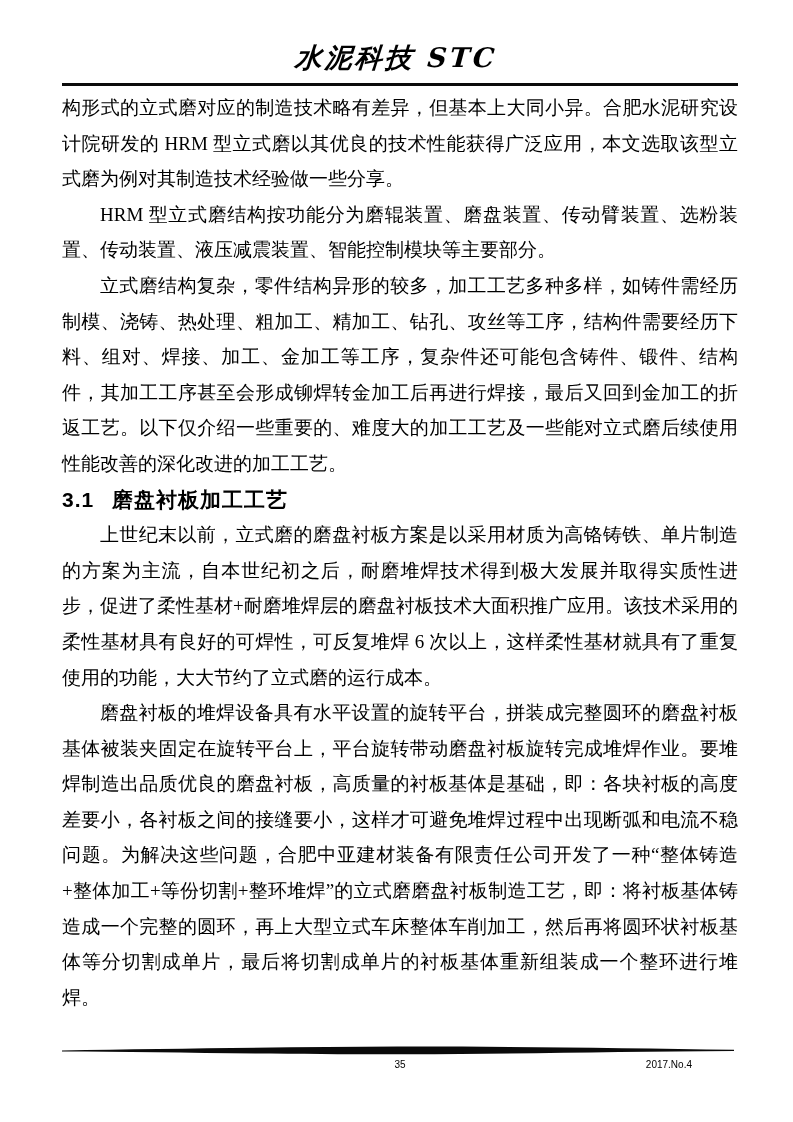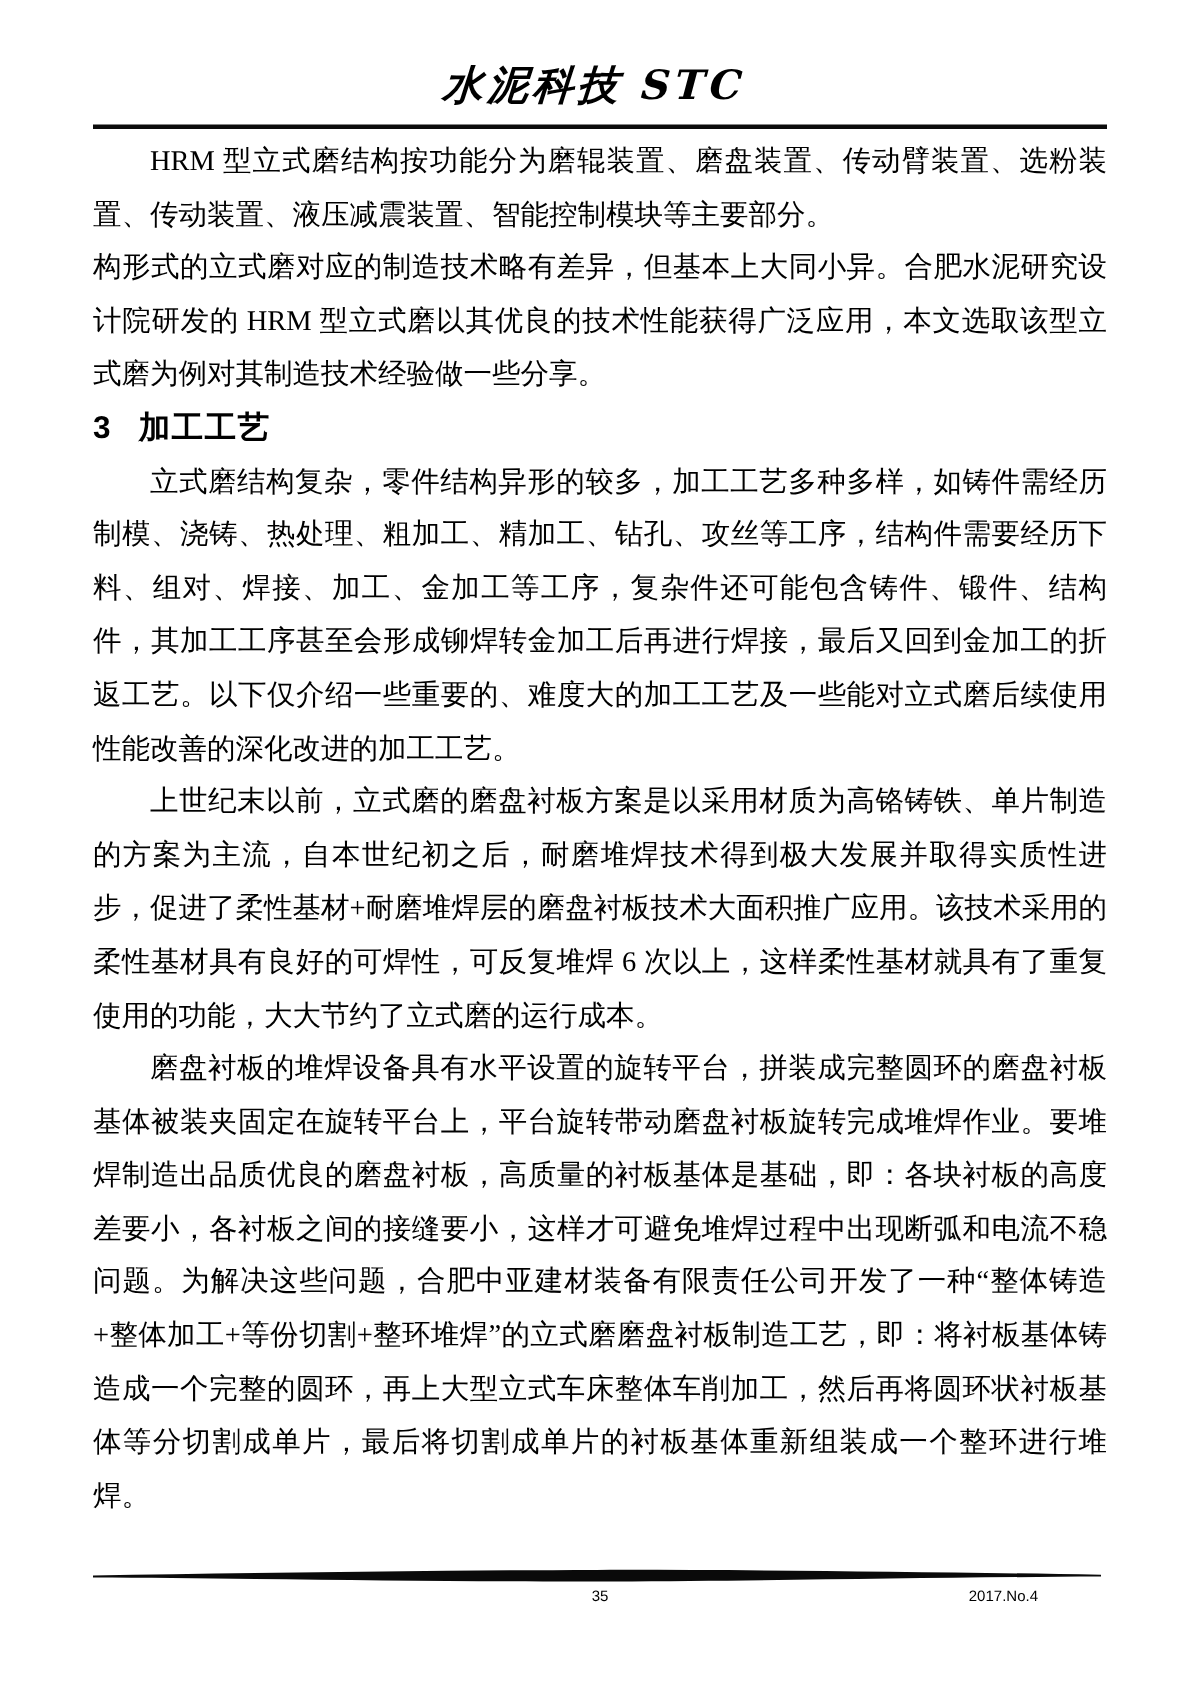--- a/index.html
+++ b/index.html
@@ -97,30 +97,30 @@
 
 <div class="page">
 
   <div class="header">
     <span class="journal-title">水泥科技 STC</span>
   </div>
   <div class="header-rule"></div>
 
   <div class="content">
 
+    <p class="para">构形式的立式磨对应的制造技术略有差异，但基本上大同小异。合肥水泥研究设计院研发的 HRM 型立式磨以其优良的技术性能获得广泛应用，本文选取该型立式磨为例对其制造技术经验做一些分享。</p>
+
     <p class="para para-indent">HRM 型立式磨结构按功能分为磨辊装置、磨盘装置、传动臂装置、选粉装置、传动装置、液压减震装置、智能控制模块等主要部分。</p>
 
-    <p class="para">构形式的立式磨对应的制造技术略有差异，但基本上大同小异。合肥水泥研究设计院研发的 HRM 型立式磨以其优良的技术性能获得广泛应用，本文选取该型立式磨为例对其制造技术经验做一些分享。</p>
-
-    <h2 class="sec-heading">
-      <span class="sec-num">3</span><span class="sec-title">加工工艺</span>
-    </h2>
 
     <p class="para para-indent">立式磨结构复杂，零件结构异形的较多，加工工艺多种多样，如铸件需经历制模、浇铸、热处理、粗加工、精加工、钻孔、攻丝等工序，结构件需要经历下料、组对、焊接、加工、金加工等工序，复杂件还可能包含铸件、锻件、结构件，其加工工序甚至会形成铆焊转金加工后再进行焊接，最后又回到金加工的折返工艺。以下仅介绍一些重要的、难度大的加工工艺及一些能对立式磨后续使用性能改善的深化改进的加工工艺。</p>
 
+    <h2 class="sec-heading">
+      <span class="sec-num">3.1</span><span class="sec-title">磨盘衬板加工工艺</span>
+    </h2>
 
     <p class="para para-indent">上世纪末以前，立式磨的磨盘衬板方案是以采用材质为高铬铸铁、单片制造的方案为主流，自本世纪初之后，耐磨堆焊技术得到极大发展并取得实质性进步，促进了柔性基材+耐磨堆焊层的磨盘衬板技术大面积推广应用。该技术采用的柔性基材具有良好的可焊性，可反复堆焊 6 次以上，这样柔性基材就具有了重复使用的功能，大大节约了立式磨的运行成本。</p>
 
     <p class="para para-indent">磨盘衬板的堆焊设备具有水平设置的旋转平台，拼装成完整圆环的磨盘衬板基体被装夹固定在旋转平台上，平台旋转带动磨盘衬板旋转完成堆焊作业。要堆焊制造出品质优良的磨盘衬板，高质量的衬板基体是基础，即：各块衬板的高度差要小，各衬板之间的接缝要小，这样才可避免堆焊过程中出现断弧和电流不稳问题。为解决这些问题，合肥中亚建材装备有限责任公司开发了一种“整体铸造+整体加工+等份切割+整环堆焊”的立式磨磨盘衬板制造工艺，即：将衬板基体铸造成一个完整的圆环，再上大型立式车床整体车削加工，然后再将圆环状衬板基体等分切割成单片，最后将切割成单片的衬板基体重新组装成一个整环进行堆焊。</p>
 
   </div>
 
   <svg class="footer-rule" viewBox="0 0 676 10" preserveAspectRatio="none" aria-hidden="true">
     <path d="M0,4.4
              C 110,2.6 230,0.9 338,0.6

